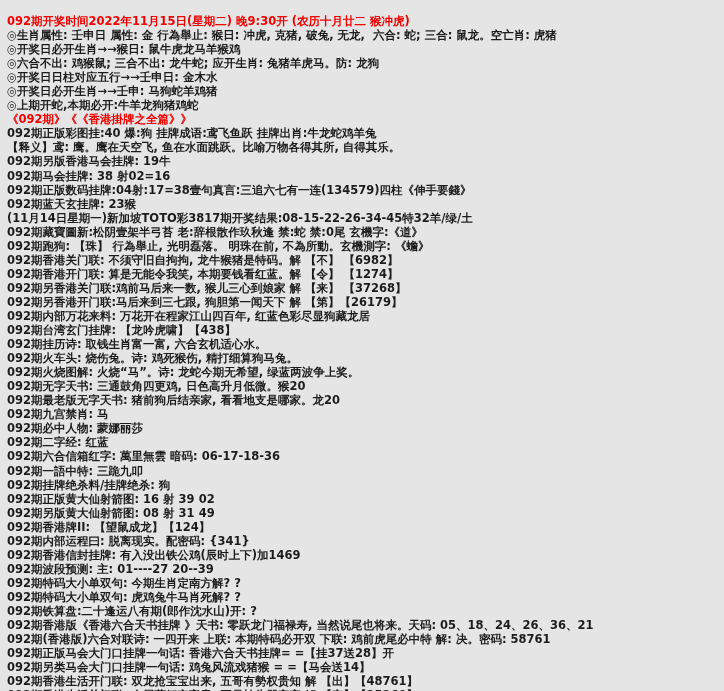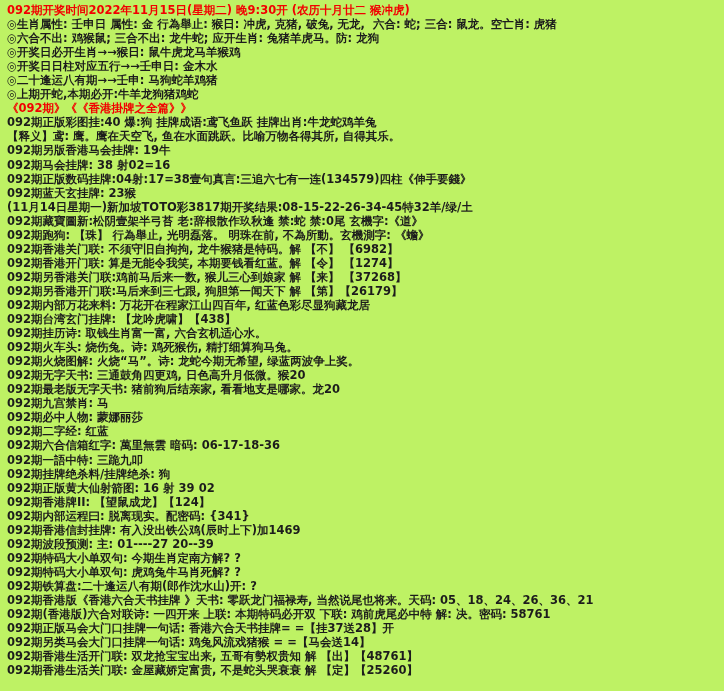--- a/index.html
+++ b/index.html
@@ -10,22 +10,22 @@
   body {
     width: 724px;
     height: 691px;
     overflow: hidden;
     font-family: "DejaVu Sans", "Liberation Sans", sans-serif;
   }
   .page {
     box-sizing: border-box;
     width: 724px;
     height: 691px;
-    padding: 3px 4px 0 7px;
-    background: #bef264;
+    padding: 14px 4px 0 7px;
+    background: #e5e5e5;
   }
   .line {
     font-size: 11.5px;
     line-height: 14.05px;
     height: 14.05px;
     font-weight: bold;
     color: #1c1c1c;
     white-space: pre;
     letter-spacing: 0;
     overflow: hidden;
@@ -33,24 +33,24 @@
   .line.red {
     color: #f20000;
   }
 </style>
 </head>
 <body>
 
 <div class="page">
   <div class="line red">092期开奖时间2022年11月15日(星期二) 晚9:30开 (农历十月廿二 猴冲虎)</div>
   <div class="line">◎生肖属性: 壬申日 属性: 金 行為舉止: 猴日: 冲虎, 克猪, 破兔, 无龙,  六合: 蛇; 三合: 鼠龙。空亡肖: 虎猪</div>
+  <div class="line">◎开奖日必开生肖→→猴日: 鼠牛虎龙马羊猴鸡</div>
   <div class="line">◎六合不出: 鸡猴鼠; 三合不出: 龙牛蛇; 应开生肖: 兔猪羊虎马。防: 龙狗</div>
-  <div class="line">◎开奖日必开生肖→→猴日: 鼠牛虎龙马羊猴鸡</div>
   <div class="line">◎开奖日日柱对应五行→→壬申日: 金木水</div>
-  <div class="line">◎二十逢运八有期→→壬申: 马狗蛇羊鸡猪</div>
+  <div class="line">◎开奖日必开生肖→→壬申: 马狗蛇羊鸡猪</div>
   <div class="line">◎上期开蛇,本期必开:牛羊龙狗猪鸡蛇</div>
   <div class="line red">《092期》《《香港掛牌之全篇》》</div>
   <div class="line">092期正版彩图挂:40 爆:狗 挂牌成语:鸢飞鱼跃 挂牌出肖:牛龙蛇鸡羊兔</div>
   <div class="line">【释义】鸢: 鹰。鹰在天空飞, 鱼在水面跳跃。比喻万物各得其所, 自得其乐。</div>
   <div class="line">092期另版香港马会挂牌: 19牛</div>
   <div class="line">092期马会挂牌: 38 射02=16</div>
   <div class="line">092期正版数码挂牌:04射:17=38壹句真言:三追六七有一连(134579)四柱《伸手要錢》</div>
   <div class="line">092期蓝天玄挂牌: 23猴</div>
   <div class="line">(11月14日星期一)新加坡TOTO彩3817期开奖结果:08-15-22-26-34-45特32羊/绿/土</div>
   <div class="line">092期藏寶圖新:松阴壹架半弓苔 老:辞根散作玖秋逢 禁:蛇 禁:0尾 玄機字:《道》</div>
@@ -66,20 +66,21 @@
   <div class="line">092期火烧图解: 火烧“马”。诗: 龙蛇今期无希望, 绿蓝两波争上奖。</div>
   <div class="line">092期无字天书: 三通鼓角四更鸡, 日色高升月低微。猴20</div>
   <div class="line">092期最老版无字天书: 猪前狗后结亲家, 看看地支是哪家。龙20</div>
   <div class="line">092期九宫禁肖: 马</div>
   <div class="line">092期必中人物: 蒙娜丽莎</div>
   <div class="line">092期二字经: 红蓝</div>
   <div class="line">092期六合信箱红字: 萬里無雲 暗码: 06-17-18-36</div>
   <div class="line">092期一語中特: 三跪九叩</div>
   <div class="line">092期挂牌绝杀料/挂牌绝杀: 狗</div>
   <div class="line">092期正版黄大仙射箭图: 16 射 39 02</div>
+  <div class="line">092期另版黄大仙射箭图: 08 射 31 49</div>
   <div class="line">092期香港牌II: 【望鼠成龙】【124】</div>
   <div class="line">092期内部运程曰: 脱离现实。配密码: {341}</div>
   <div class="line">092期香港信封挂牌: 有入没出铁公鸡(辰时上下)加1469</div>
   <div class="line">092期波段预测: 主: 01----27 20--39</div>
   <div class="line">092期特码大小单双句: 今期生肖定南方解? ?</div>
   <div class="line">092期特码大小单双句: 虎鸡兔牛马肖死解? ?</div>
   <div class="line">092期铁算盘:二十逢运八有期(郎作沈水山)开: ?</div>
   <div class="line">092期香港版《香港六合天书挂牌 》天书: 零跃龙门福禄寿, 当然说尾也将来。天码: 05、18、24、26、36、21</div>
   <div class="line">092期(香港版)六合对联诗: 一四开来 上联: 本期特码必开双 下联: 鸡前虎尾必中特 解: 决。密码: 58761</div>
   <div class="line">092期正版马会大门口挂牌一句话: 香港六合天书挂牌= =【挂37送28】开</div>

